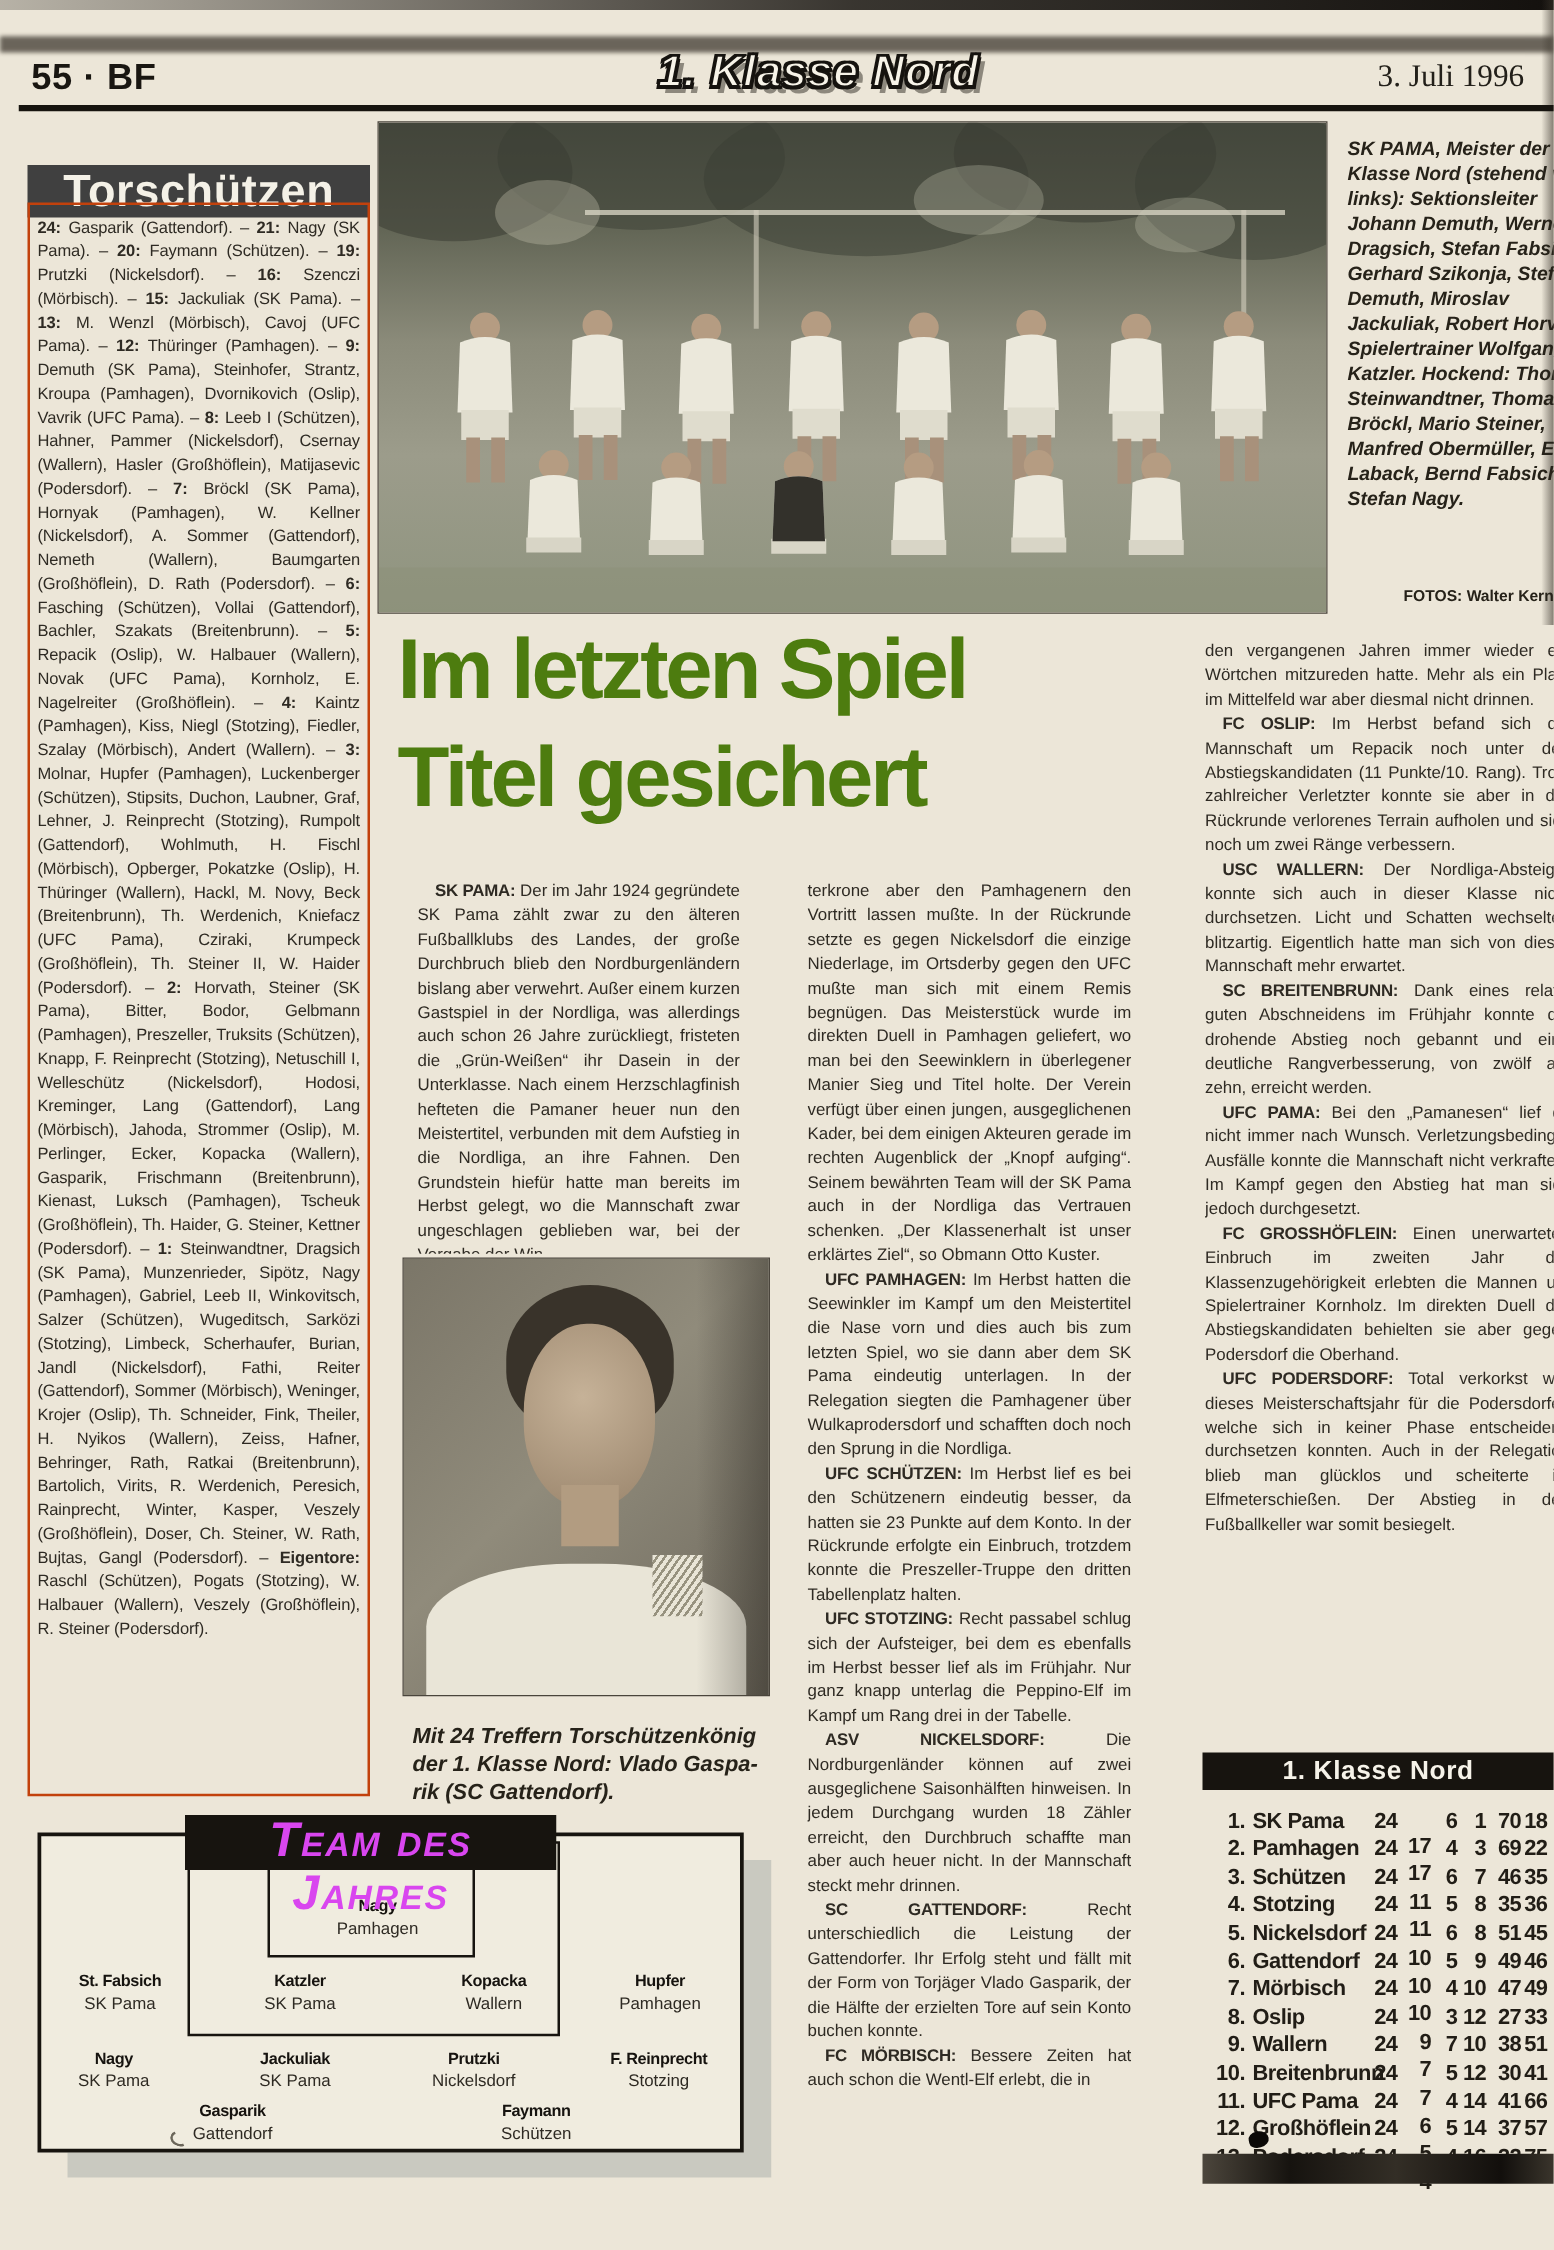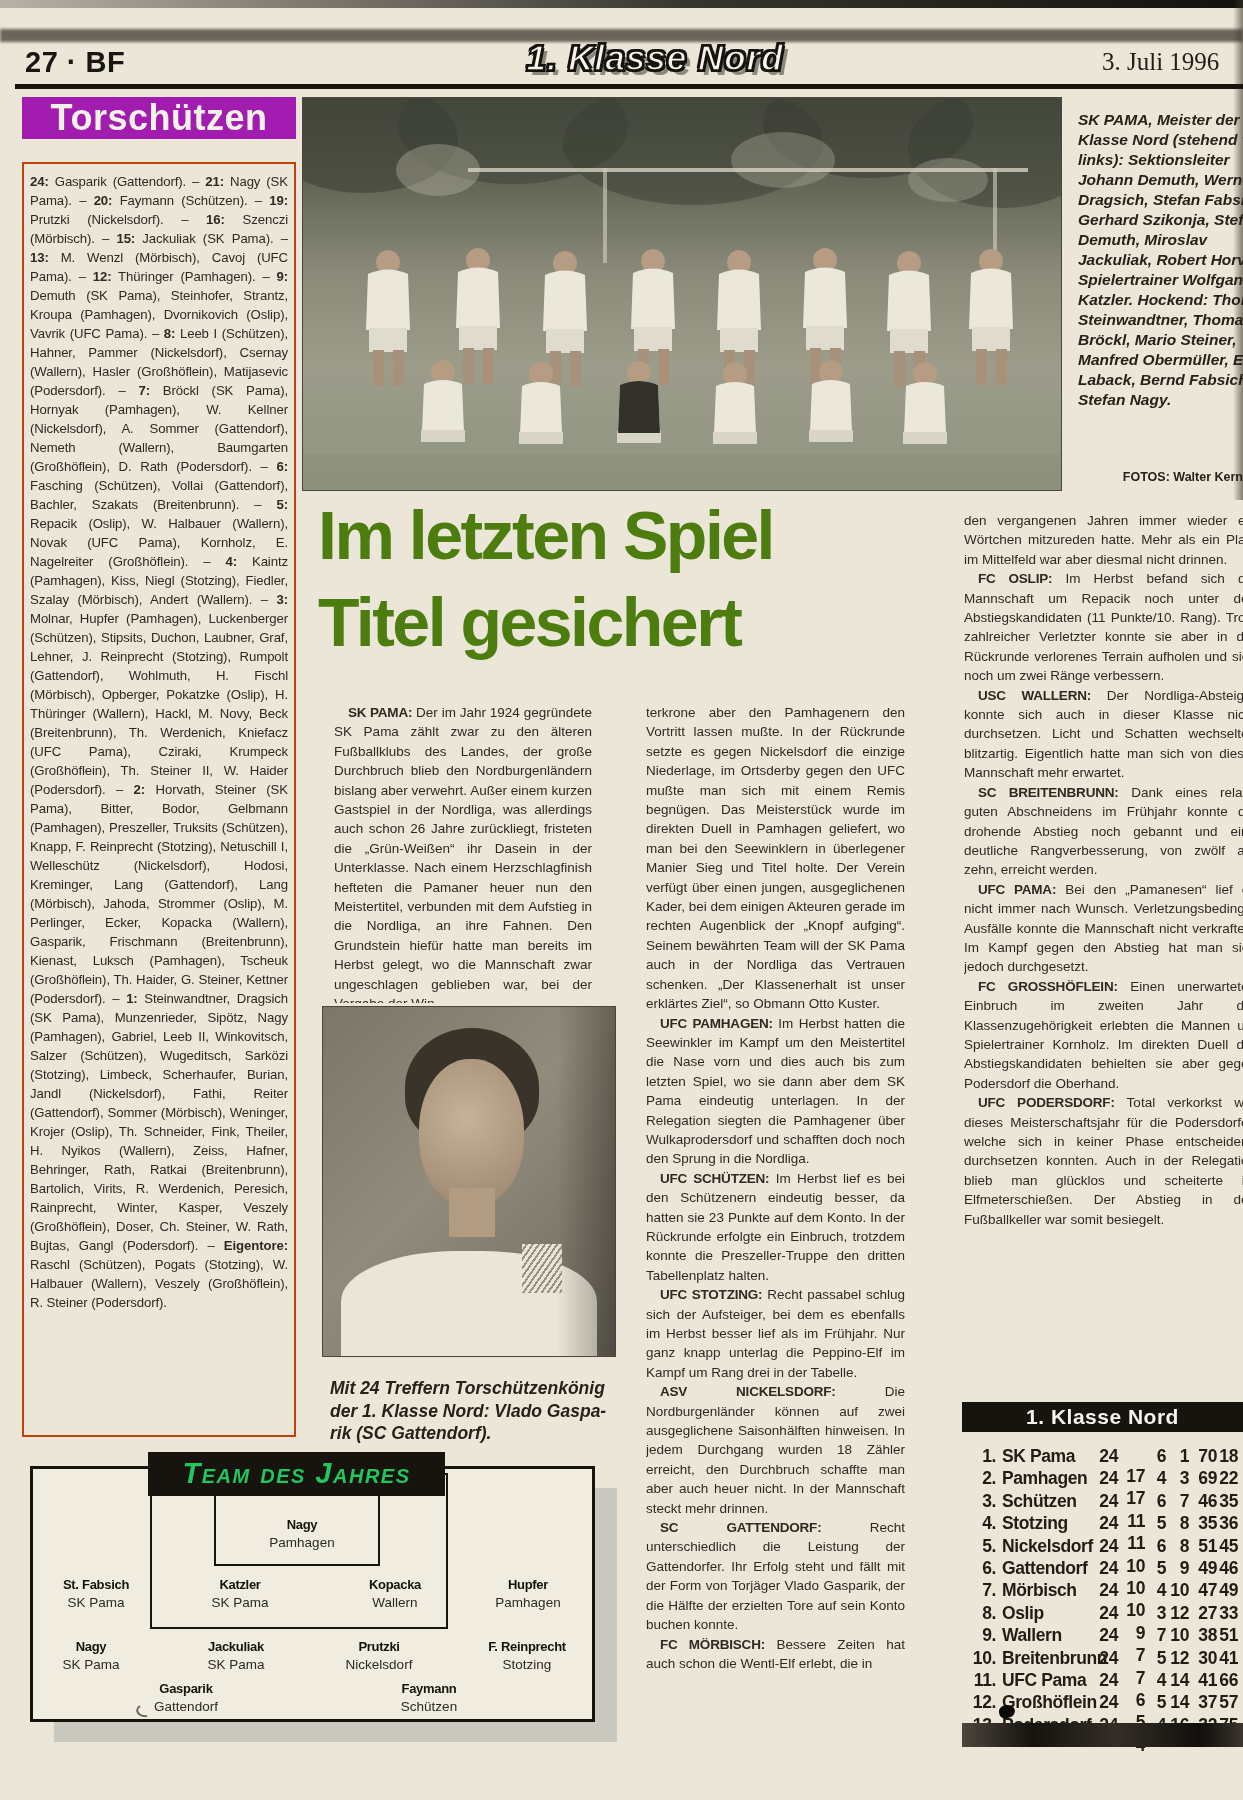--- a/index.html
+++ b/index.html
@@ -13,21 +13,21 @@
   #right-edge{left:1233px;top:0;width:10px;height:500px;
     background:linear-gradient(to right,rgba(60,54,45,0),rgba(60,54,45,.6));}
   
   #page-num{left:25px;top:46px;font-size:29px;font-weight:bold;letter-spacing:.5px;color:#191611;}
   #nameplate{left:430px;top:38px;width:450px;text-align:center;font-size:35px;font-weight:bold;
     font-style:italic;color:#f7f3e8;letter-spacing:1px;-webkit-text-stroke:1.5px #16130f;
     text-shadow:2px 2px 0 #16130f,-2px 2px 0 #16130f,2px -2px 0 #16130f,-2px -2px 0 #16130f,5px 5px 0 #8d887d;}
   #date{left:1102px;top:48px;width:170px;font-family:"Liberation Serif",serif;font-size:25px;color:#23201a;}
   #head-rule{left:15px;top:84px;width:1228px;height:5px;background:#17140f;}
   
-  #ts-header{left:22px;top:97px;width:274px;height:42px;background:#a21caf;color:#f4f1e7;
+  #ts-header{left:22px;top:132px;width:274px;height:42px;background:#404040;color:#f4f1e7;
     font-size:36px;font-weight:bold;text-align:center;line-height:42px;letter-spacing:.5px;}
   #ts-box{left:22px;top:162px;width:270px;height:1271px;border:2px solid #c2410c;
     background:transparent;overflow:hidden;}
   #scorers{margin:8px 6px;font-size:13.2px;line-height:19px;text-align:justify;letter-spacing:-.1px;}
   #scorers b{font-weight:bold;}
   
   #team-photo{left:302px;top:97px;width:758px;height:392px;border:1px solid #4a453c;overflow:hidden;}
   
   #photo-caption{left:1078px;top:110px;width:200px;font-size:15.5px;line-height:20px;
     font-weight:bold;font-style:italic;text-align:left;color:#262219;}
@@ -58,23 +58,23 @@
   .po-shade{position:absolute;right:0;top:0;width:20%;height:100%;
     background:linear-gradient(to left,rgba(28,25,20,.38),rgba(28,25,20,0));}
   
   #portrait-caption{left:330px;top:1377px;width:300px;font-size:17.5px;line-height:22.5px;
     font-weight:bold;font-style:italic;color:#262219;}
   
   #toy-box{left:30px;top:1466px;width:559px;height:250px;border:3px solid #17140f;background:#f0ecdf;
     box-shadow:23px 21px 0 -1px #c9c9c0;}
   #toy-penalty{position:absolute;left:117px;top:4px;width:294px;height:152px;border:2px solid #17140f;}
   #toy-goal{position:absolute;left:181px;top:4px;width:162px;height:89px;border:2px solid #17140f;}
-  #toy-banner{left:148px;top:1452px;width:297px;height:44px;background:#17140f;color:#22c55e;
+  #toy-banner{left:148px;top:1452px;width:297px;height:44px;background:#17140f;color:#d946ef;
     text-align:center;font-style:italic;font-weight:bold;font-variant:small-caps;
-    font-size:29px;line-height:42px;letter-spacing:1.5px;}
+    font-size:39px;line-height:42px;letter-spacing:1.5px;}
   .player{position:absolute;transform:translateX(-50%);text-align:center;white-space:nowrap;}
   .player .nm{font-size:13px;font-weight:bold;line-height:20px;color:#16130f;letter-spacing:-.3px;}
   .player .cl{font-size:13.5px;line-height:16px;color:#2e2a23;}
   
   #tbl-header{left:962px;top:1402px;width:281px;height:30px;background:#17140f;color:#f6f3e9;
     font-weight:bold;font-size:21px;line-height:30px;text-align:center;letter-spacing:.5px;}
   #tbl-rows{left:962px;top:1446px;width:300px;}
   .trow{position:relative;height:22.4px;font-size:17.5px;font-weight:bold;letter-spacing:-.4px;
     color:#211d16;white-space:nowrap;}
   .trow .rk{position:absolute;left:0;width:34px;text-align:right;}
@@ -95,21 +95,21 @@
   #ink-smudge{left:136px;top:1705px;width:11px;height:8px;border:2px solid #6b665a;border-radius:50%;
     border-top-color:transparent;border-right-color:transparent;transform:rotate(20deg);}
 </style>
 </head>
 <body>
 
 <div class="abs" id="top-strip"></div>
 <div class="abs" id="top-band"></div>
 <div class="abs" id="right-edge"></div>
 
-<div class="abs" id="page-num">27 · BF</div>
+<div class="abs" id="page-num">55 · BF</div>
 <div class="abs" id="nameplate">1. Klasse Nord</div>
 <div class="abs" id="date">3. Juli 1996</div>
 <div class="abs" id="head-rule"></div>
 
 <div class="abs" id="ts-header">Torschützen</div>
 <div class="abs" id="ts-box">
   <div id="scorers"><b>24:</b> Gasparik (Gattendorf). – <b>21:</b> Nagy (SK Pama). – <b>20:</b> Faymann (Schützen). – <b>19:</b> Prutzki (Nickelsdorf). – <b>16:</b> Szenczi (Mörbisch). – <b>15:</b> Jackuliak (SK Pama). – <b>13:</b> M. Wenzl (Mörbisch), Cavoj (UFC Pama). – <b>12:</b> Thüringer (Pamhagen). – <b>9:</b> Demuth (SK Pama), Steinhofer, Strantz, Kroupa (Pamhagen), Dvornikovich (Oslip), Vavrik (UFC Pama). – <b>8:</b> Leeb I (Schützen), Hahner, Pammer (Nickelsdorf), Csernay (Wallern), Hasler (Großhöflein), Matijasevic (Podersdorf). – <b>7:</b> Bröckl (SK Pama), Hornyak (Pamhagen), W. Kellner (Nickelsdorf), A. Sommer (Gattendorf), Nemeth (Wallern), Baumgarten (Großhöflein), D. Rath (Podersdorf). – <b>6:</b> Fasching (Schützen), Vollai (Gattendorf), Bachler, Szakats (Breitenbrunn). – <b>5:</b> Repacik (Oslip), W. Halbauer (Wallern), Novak (UFC Pama), Kornholz, E. Nagelreiter (Großhöflein). – <b>4:</b> Kaintz (Pamhagen), Kiss, Niegl (Stotzing), Fiedler, Szalay (Mörbisch), Andert (Wallern). – <b>3:</b> Molnar, Hupfer (Pamhagen), Luckenberger (Schützen), Stipsits, Duchon, Laubner, Graf, Lehner, J. Reinprecht (Stotzing), Rumpolt (Gattendorf), Wohlmuth, H. Fischl (Mörbisch), Opberger, Pokatzke (Oslip), H. Thüringer (Wallern), Hackl, M. Novy, Beck (Breitenbrunn), Th. Werdenich, Kniefacz (UFC Pama), Cziraki, Krumpeck (Großhöflein), Th. Steiner II, W. Haider (Podersdorf). – <b>2:</b> Horvath, Steiner (SK Pama), Bitter, Bodor, Gelbmann (Pamhagen), Preszeller, Truksits (Schützen), Knapp, F. Reinprecht (Stotzing), Netuschill I, Welleschütz (Nickelsdorf), Hodosi, Kreminger, Lang (Gattendorf), Lang (Mörbisch), Jahoda, Strommer (Oslip), M. Perlinger, Ecker, Kopacka (Wallern), Gasparik, Frischmann (Breitenbrunn), Kienast, Luksch (Pamhagen), Tscheuk (Großhöflein), Th. Haider, G. Steiner, Kettner (Podersdorf). – <b>1:</b> Steinwandtner, Dragsich (SK Pama), Munzenrieder, Sipötz, Nagy (Pamhagen), Gabriel, Leeb II, Winkovitsch, Salzer (Schützen), Wugeditsch, Sarközi (Stotzing), Limbeck, Scherhaufer, Burian, Jandl (Nickelsdorf), Fathi, Reiter (Gattendorf), Sommer (Mörbisch), Weninger, Krojer (Oslip), Th. Schneider, Fink, Theiler, H. Nyikos (Wallern), Zeiss, Hafner, Behringer, Rath, Ratkai (Breitenbrunn), Bartolich, Virits, R. Werdenich, Peresich, Rainprecht, Winter, Kasper, Veszely (Großhöflein), Doser, Ch. Steiner, W. Rath, Bujtas, Gangl (Podersdorf). – <b>Eigentore:</b> Raschl (Schützen), Pogats (Stotzing), W. Halbauer (Wallern), Veszely (Großhöflein), R. Steiner (Podersdorf).</div>
 </div>
 
 <div class="abs" id="team-photo">

